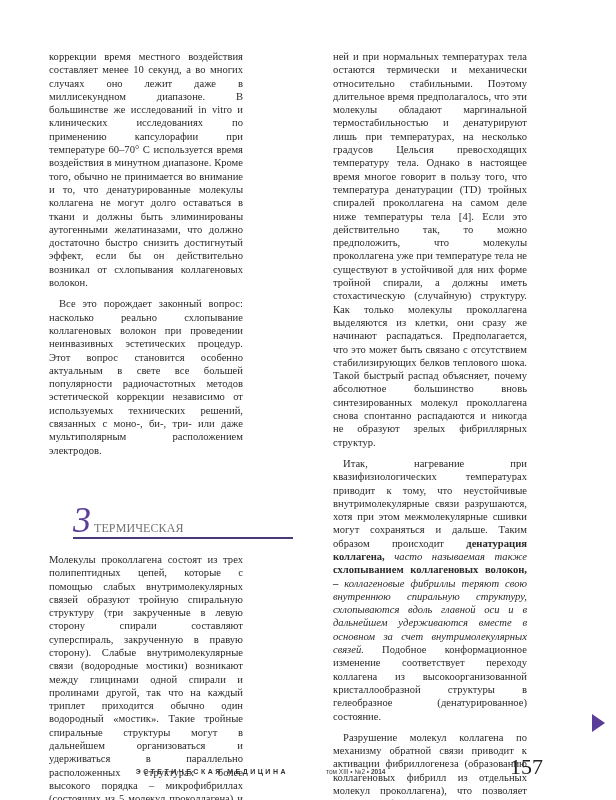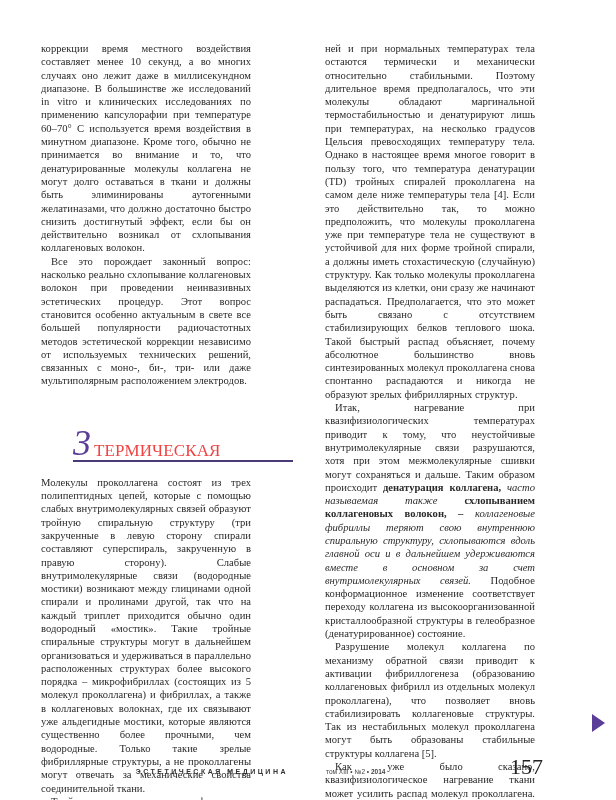--- a/index.html
+++ b/index.html
@@ -8,33 +8,33 @@
       font-family: "Liberation Serif", "DejaVu Serif", serif;
       color: #2a2a2a;
     }
     .col {
       position: absolute; top: 42px; width: 210px;
       font-size: 10.6px; line-height: 13.3px; text-align: justify;
       hyphens: manual;
     }
     .col-left { left: 41px; }
     .col-right { left: 325px; width: 210px; }
-    p { margin: 0; font-family: Liberation Serif, serif; }
+    p { margin: 8px; font-family: Liberation Serif, serif; }
     p.indent { text-indent: 10px; }
     .gap { height: 40px; }
     .section-heading {
       display: flex; align-items: flex-end; margin: 0 0 14px 32px;
       border-bottom: 2px solid #4a3a78; padding-bottom: 2px; width: 220px;
     }
     .section-num {
       color: #5a3d99; font-size: 36px; line-height: 30px; font-style: italic;
       font-family: "Liberation Serif", serif; margin-right: 3px;
     }
     .section-title {
-      font-size: 17px; line-height: 12.5px; color: #ef4444; letter-spacing: 0.1px;
+      font-size: 12px; line-height: 12.5px; color: #737373; letter-spacing: 0.1px;
       text-transform: uppercase;
     }
     .b { font-weight: bold; }
     .i { font-style: italic; }
     .footer-journal {
       position: absolute; top: 768px; left: 124px; width: 164px;
       font-family: "Liberation Sans", "DejaVu Sans", sans-serif;
       font-size: 7px; font-weight: bold; letter-spacing: 2.5px; color: #333;
       text-align: right;
     }

